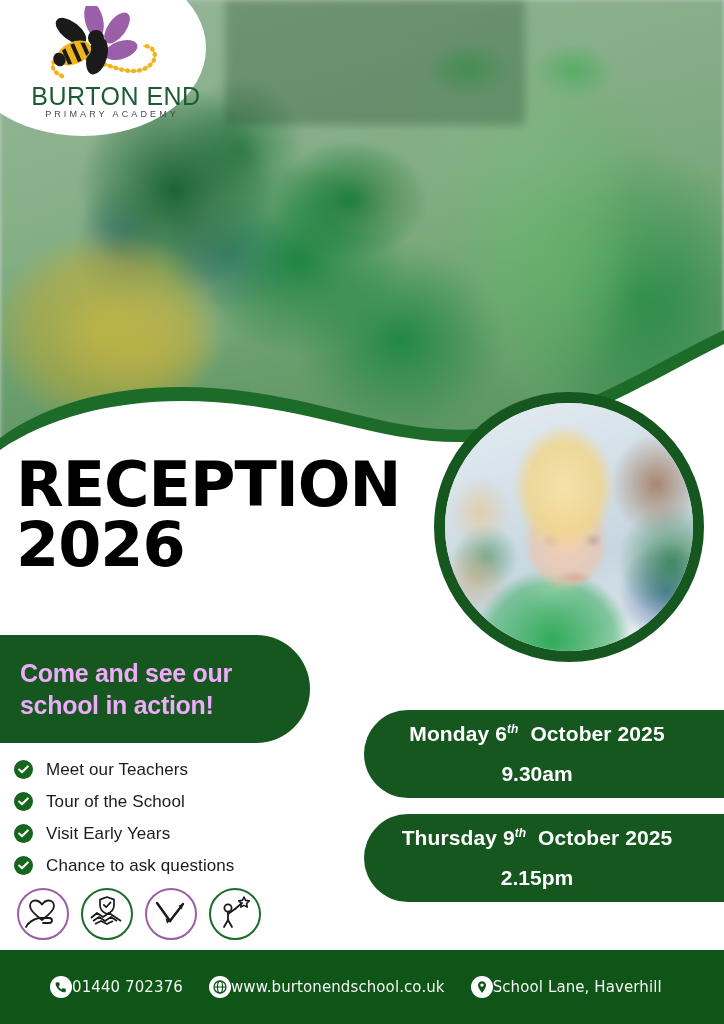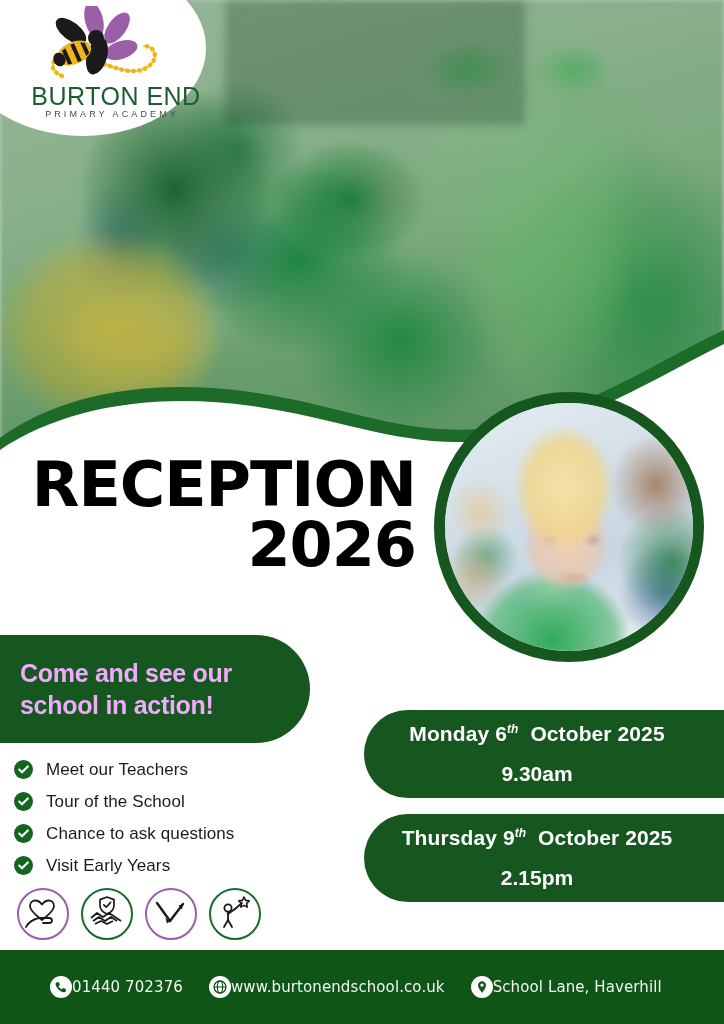--- a/index.html
+++ b/index.html
@@ -123,21 +123,20 @@
   
   .headline {
     position: absolute; left: 16px; top: 455px;
     width: 400px;
     font-family: "DejaVu Sans", sans-serif;
     font-weight: bold;
     font-size: 62px;
     line-height: 0.97;
     letter-spacing: -1px;
     color: #000000;
-    text-align: right;
   }
   .headline-line { display: block; }
 
   
   .banner {
     position: absolute; left: -20px; top: 635px;
     width: 330px; height: 108px;
     background: #15571f;
     border-radius: 0 56px 56px 0;
     display: flex; align-items: center;
@@ -317,29 +316,29 @@
           </svg>
       </span>
       <span class="bullet-label">Tour of the School</span>
     </div>
     <div class="bullet-row">
       <span class="bullet-icon">
         <svg width="13" height="13" viewBox="0 0 13 13">
             <path d="M2.2 6.6 L5 9.3 L10.8 3.4" fill="none" stroke="#ffffff" stroke-width="2.1" stroke-linecap="round" stroke-linejoin="round"></path>
           </svg>
       </span>
-      <span class="bullet-label">Chance to ask questions</span>
+      <span class="bullet-label">Visit Early Years</span>
     </div>
     <div class="bullet-row">
       <span class="bullet-icon">
         <svg width="13" height="13" viewBox="0 0 13 13">
             <path d="M2.2 6.6 L5 9.3 L10.8 3.4" fill="none" stroke="#ffffff" stroke-width="2.1" stroke-linecap="round" stroke-linejoin="round"></path>
           </svg>
       </span>
-      <span class="bullet-label">Visit Early Years</span>
+      <span class="bullet-label">Chance to ask questions</span>
     </div>
   </div>
 
   <div class="values">
     <div class="value-circle">
       <svg width="46" height="46" viewBox="0 0 46 46">
         <path d="M23 30 C15 24 11 20 11 16 C11 12.5 13.6 10.5 16.2 10.5 C18.6 10.5 21.2 12 23 14.6 C24.8 12 27.4 10.5 29.8 10.5 C32.4 10.5 35 12.5 35 16 C35 20 31 24 23 30 Z" fill="none" stroke="#1a1a1a" stroke-width="1.8" stroke-linejoin="round"></path>
         <path d="M9 34 C13 30 17 28 22 28 L30 28 C32 28 33 29 33 30.5 C33 32 32 33 30 33 L24 33" fill="none" stroke="#1a1a1a" stroke-width="1.8" stroke-linecap="round" stroke-linejoin="round"></path>
         <path d="M9 34 L7 37" fill="none" stroke="#1a1a1a" stroke-width="1.8" stroke-linecap="round"></path>
       </svg>

